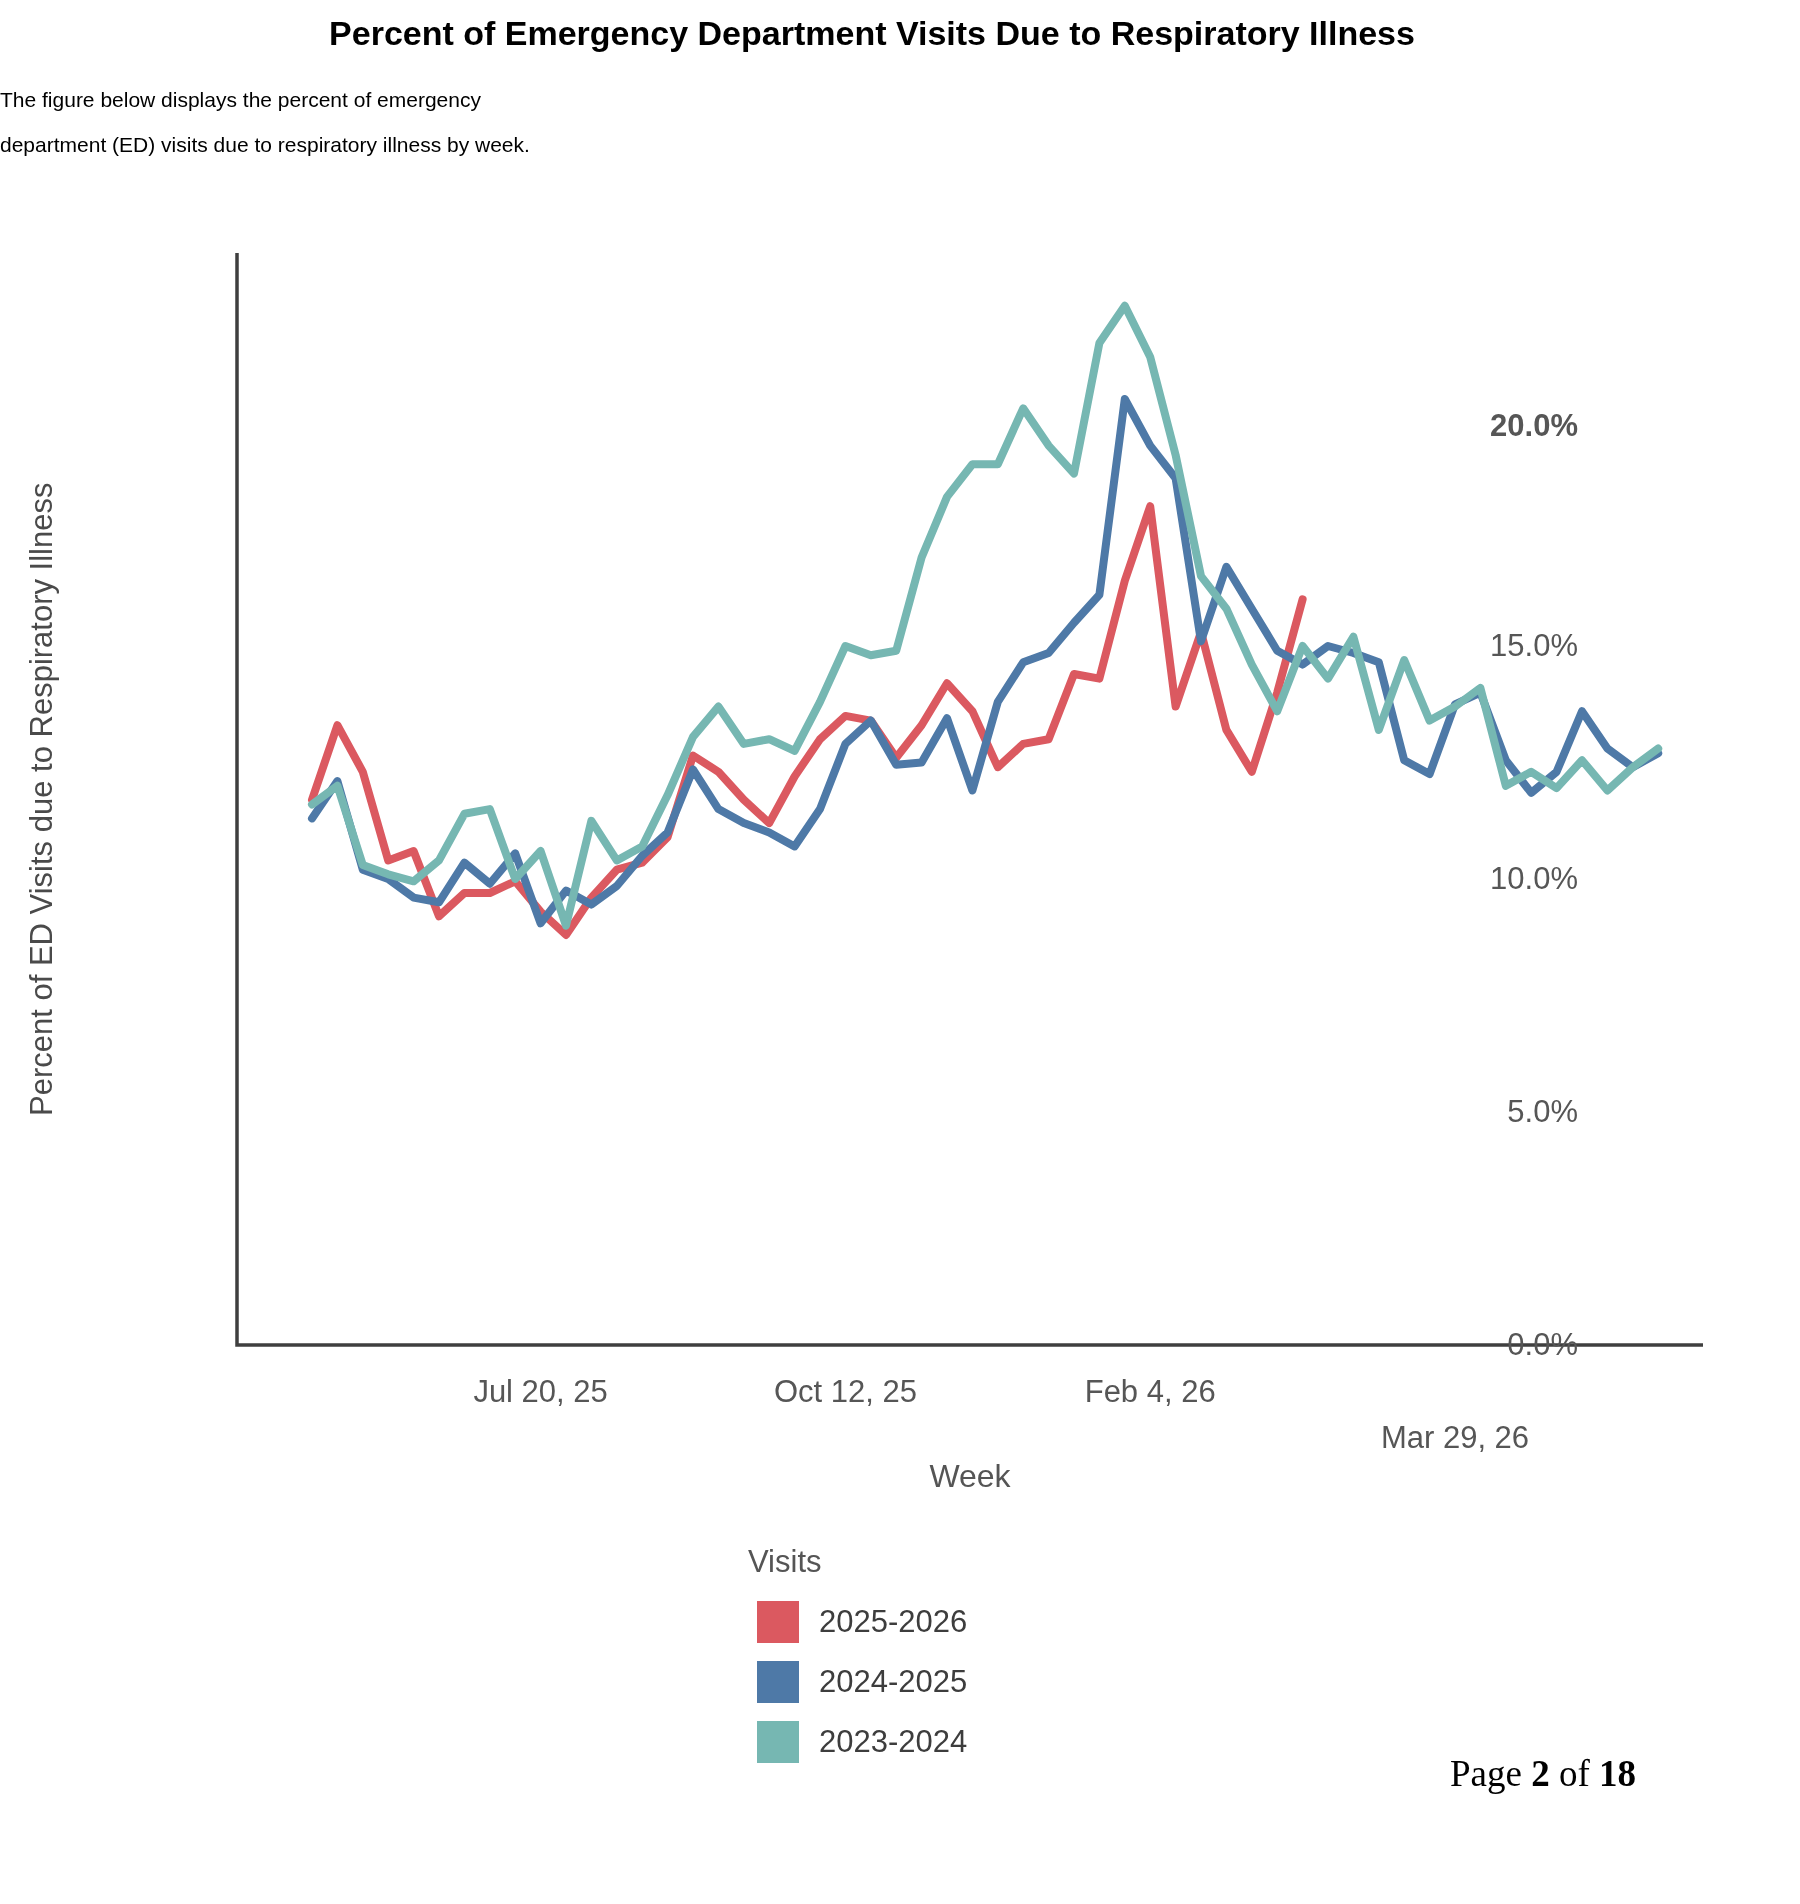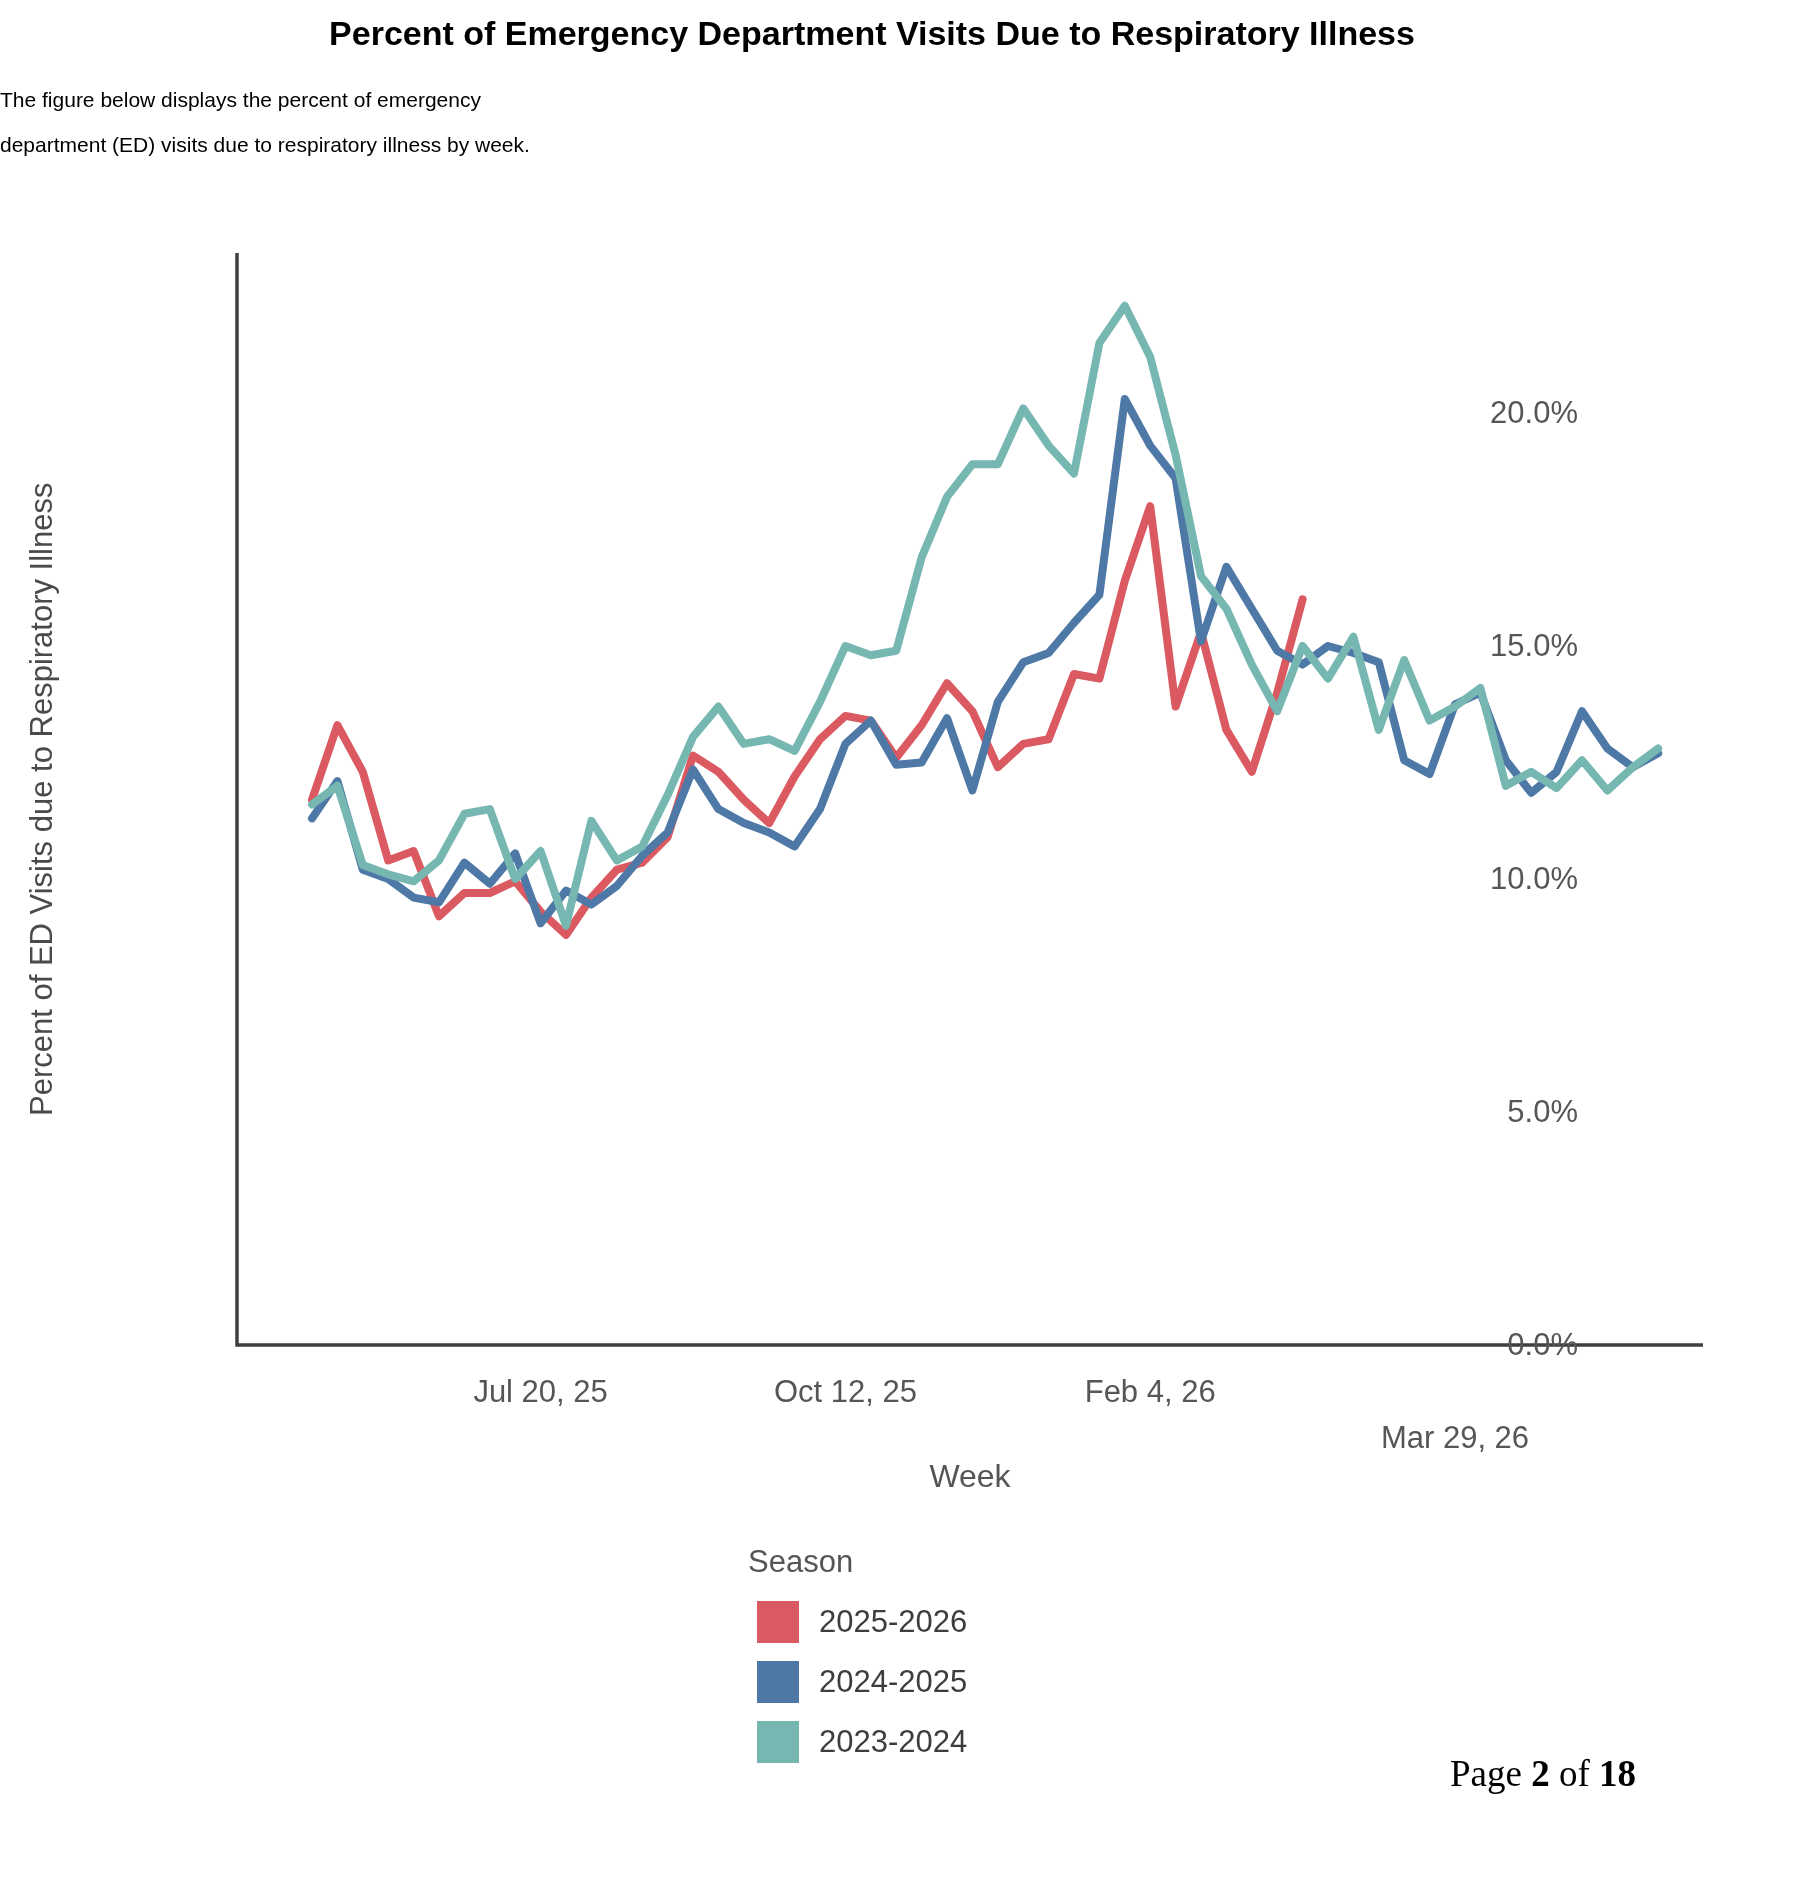--- a/index.html
+++ b/index.html
@@ -37,30 +37,30 @@
 <div class="abs page-sub sub2">department (ED) visits due to respiratory illness by week.</div>
 
 <div class="abs ylabel">Percent of ED Visits due to Respiratory Illness</div>
 <div class="abs xlabel">Week</div>
 
 <div id="yticks">
     <div class="ytick" style="top: 1327px;">0.0%</div>
     <div class="ytick" style="top: 1094px;">5.0%</div>
     <div class="ytick" style="top: 861px;">10.0%</div>
     <div class="ytick" style="top: 628px;">15.0%</div>
-    <div class="ytick" style="top: 395px;">20.0%</div>
+    <div class="ytick" style="top: 408px; font-weight: bold;">20.0%</div>
   </div>
 <div id="xticks">
     <div class="xtick" style="left: 540.6px;">Jul 20, 25</div>
     <div class="xtick" style="left: 845.4px;">Oct 12, 25</div>
     <div class="xtick" style="left: 1150.2px;">Feb 4, 26</div>
     <div class="xtick" style="left: 1455px; margin-top: 46px;">Mar 29, 26</div>
   </div>
 
-<div class="abs legend-title">Season</div>
+<div class="abs legend-title">Visits</div>
 <div id="legend-rows">
     <div class="legend-row" style="top: 1600px;">
       <span class="legend-swatch" style="background: rgb(219, 89, 96);"></span>
       <span class="legend-label">2025-2026</span>
     </div>
     <div class="legend-row" style="top: 1660px;">
       <span class="legend-swatch" style="background: rgb(78, 121, 167);"></span>
       <span class="legend-label">2024-2025</span>
     </div>
     <div class="legend-row" style="top: 1720px;">

